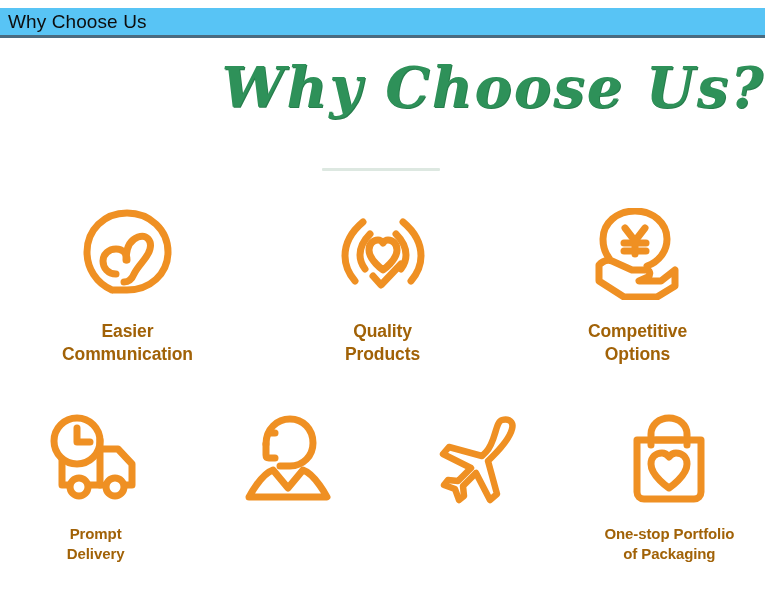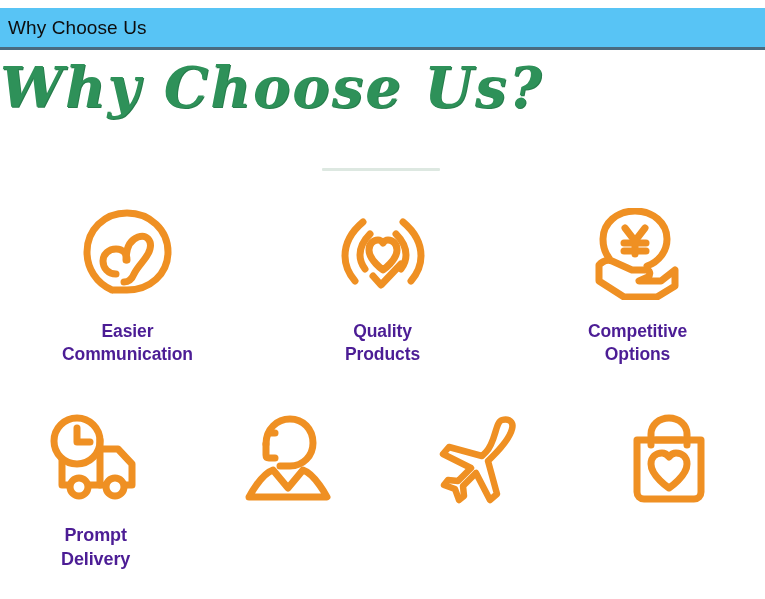--- a/index.html
+++ b/index.html
@@ -15,21 +15,21 @@
     font-family: "Liberation Sans", sans-serif;
     position: relative;
   }
 
   
   #window-header {
     position: absolute;
     left: 0;
     top: 8px;
     width: 765px;
-    height: 42px;
+    height: 30px;
     background: #58c4f5;
     border-bottom: 3px solid #4a6b80;
     box-sizing: border-box;
     display: flex;
     align-items: center;
   }
   #window-title {
     font-size: 19px;
     color: #0d0d0d;
     padding-left: 8px;
@@ -51,21 +51,21 @@
   #hero {
     position: relative;
     height: 112px;
     margin-top: 6px;
   }
   .hero-word-wrap {
     position: absolute;
     left: 0;
     top: 0;
     width: 765px;
-    text-align: left;
+    text-align: right;
   }
   .hero-text {
     display: inline-block;
     font-family: "DejaVu Serif", serif;
     font-style: italic;
     font-weight: bold;
     font-size: 56px;
     color: #2e9159;
     letter-spacing: 2px;
     line-height: 1;
@@ -122,25 +122,25 @@
   .feature-icon svg {
     display: block;
   }
   .feature-label {
     margin-top: 10px;
     text-align: center;
     font-family: "Liberation Sans", sans-serif;
     font-weight: bold;
     font-size: 17.5px;
     line-height: 1.33;
-    color: #4c1d95;
+    color: #a16207;
     white-space: pre-line;
     letter-spacing: -0.1px;
   }
-  .row2 .feature-label { font-size: 18px; }
+  .row2 .feature-label { font-size: 15px; }
   .row2 .feature-icon { height: 108px; }
 </style>
 </head>
 <body>
 
 <div id="window-header">
   <span id="window-title">Why Choose Us</span>
 </div>
 
 <div id="content">
@@ -243,16 +243,18 @@
 
       <div class="feature-cell">
         <div class="feature-icon">
           <svg width="92" height="92" viewBox="0 0 92 92" fill="none" stroke="#ef9023" stroke-width="7" stroke-linecap="round" stroke-linejoin="round">
             <path d="M14 26 H78 V78 C78 82 75 85 71 85 H21 C17 85 14 82 14 78 Z"></path>
             <path d="M28 31 V20 C28 11 36 4 46 4 C56 4 64 11 64 20 V31"></path>
             <path d="M33 26 H59"></path>
             <path d="M46 74 C46 74 28 62 28 50 C28 43 33 39 39 39 C43 39 46 43 46 43 C46 43 49 39 53 39 C59 39 64 43 64 50 C64 62 46 74 46 74 Z"></path>
           </svg>
         </div>
+        <div class="feature-label">One-stop Portfolio
+of Packaging</div>
       </div>
     </div>
   </div>
 </div>
 
 </body></html>

